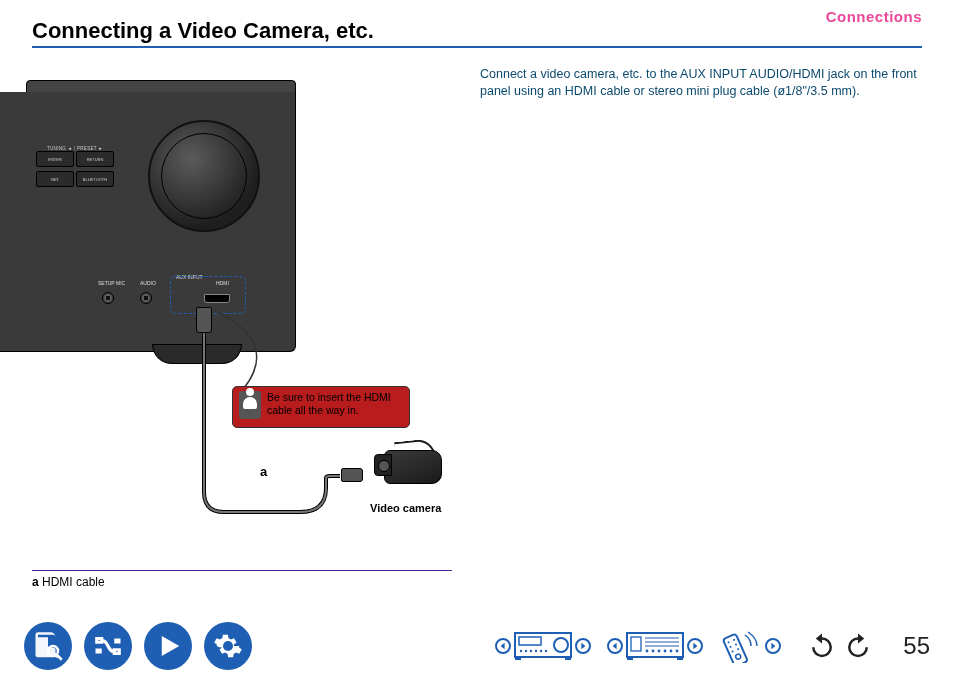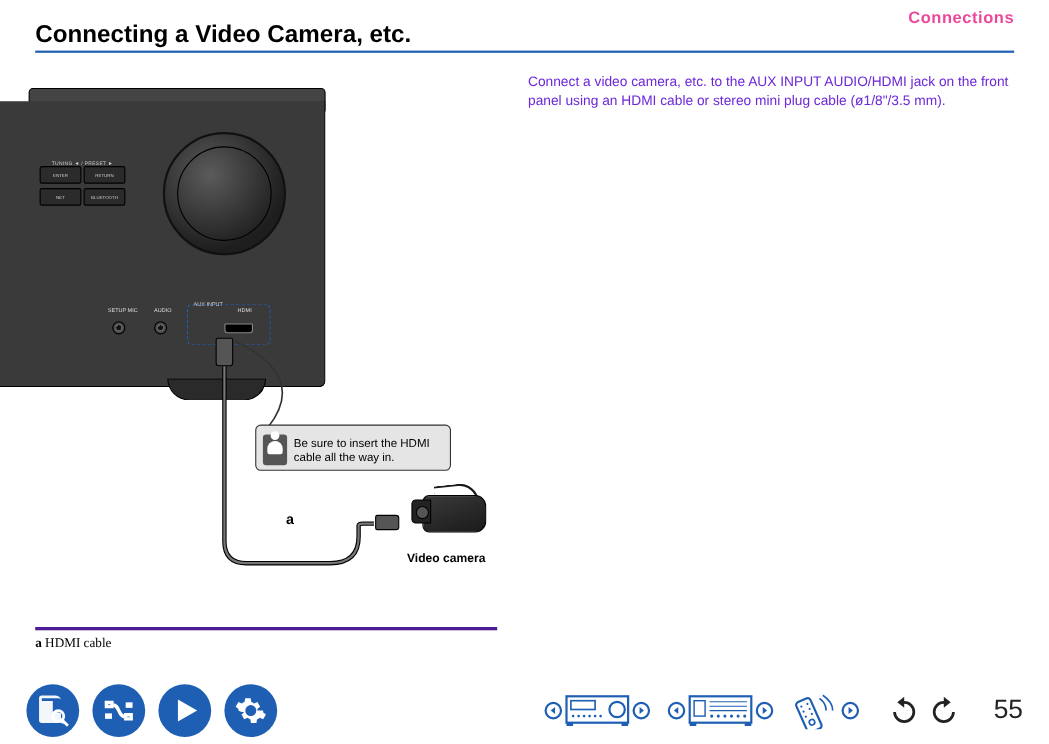--- a/index.html
+++ b/index.html
@@ -36,21 +36,21 @@
     padding: 14px 32px 0 0;
     height: 520px;
   }
   .intro-text {
     position: absolute;
     left: 480px;
     right: 32px;
     top: 14px;
     font-size: 12.5px;
     line-height: 1.35;
-    color: #6d28d9;
+    color: #0c4a6e;
   }
   
   .device-area {
     position: absolute;
     left: 0;
     top: 40px;
     width: 480px;
     height: 460px;
   }
   .device-body {
@@ -241,25 +241,25 @@
     font-size: 11px;
     font-weight: bold;
   }
   
   .callout {
     position: absolute;
     left: 232px;
     top: 294px;
     width: 178px;
     height: 42px;
-    background: #e5e5e5;
+    background: #b91c1c;
     border: 1.5px solid #333;
     border-radius: 5px;
     display: flex;
-    align-items: flex-end;
+    align-items: flex-start;
     padding: 4px 6px;
     gap: 6px;
   }
   .callout-icon {
     width: 22px;
     height: 28px;
     background: #555;
     border-radius: 3px;
     position: relative;
     flex-shrink: 0;
@@ -288,24 +288,23 @@
     top: 372px;
     font-size: 13px;
     font-weight: bold;
   }
   
   .legend {
     position: absolute;
     left: 32px;
     top: 570px;
     font-size: 12px;
-    border-top: 3px solid #4c1d95;
+    border-top: 1px solid #4c1d95;
     padding-top: 4px;
     width: 420px;
-    font-family: Liberation Serif, serif;
   }
   .legend b { font-weight: bold; }
   
   .footer {
     position: absolute;
     left: 0;
     bottom: 0;
     width: 954px;
     height: 60px;
     display: flex;

